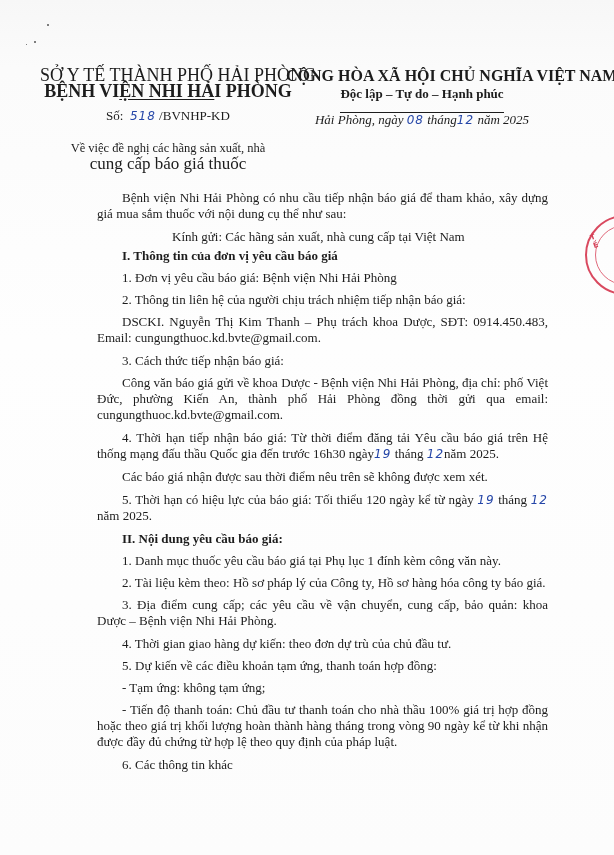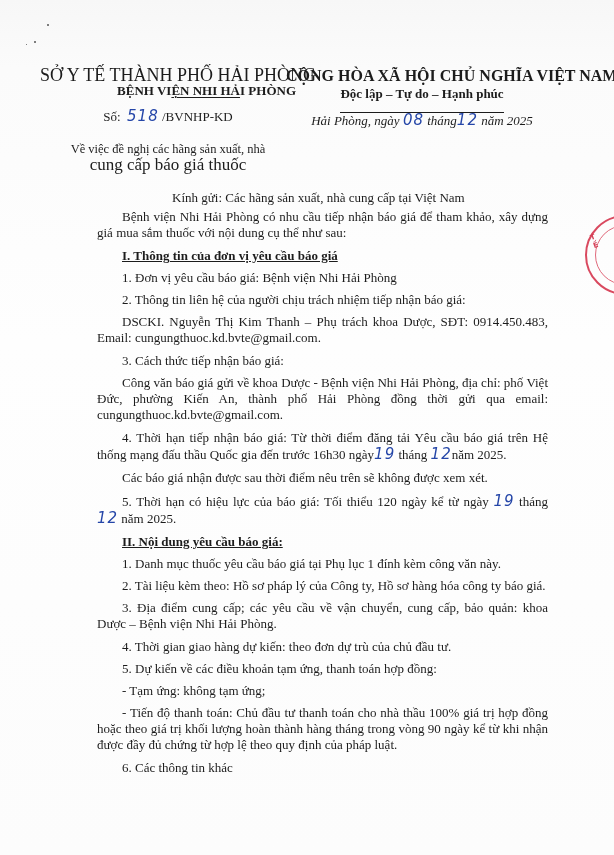--- a/index.html
+++ b/index.html
@@ -21,42 +21,42 @@
       inset: 0;
       background: linear-gradient(180deg, #f7f7f7 0%, #fbfbfb 8%, #fefefe 40%, #fcfcfc 100%);
     }
     .speck { position: absolute; width: 2px; height: 2px; background: #555; border-radius: 1px; }
 
     .hdr-left, .hdr-right { position: absolute; text-align: center; }
     .hdr-left { left: 40px; width: 256px; top: 68px; }
     .hdr-right { left: 286px; width: 272px; top: 68px; }
     .hdr-line { display: block; white-space: nowrap; }
     .hdr-left .l1 { font-size: 18px; line-height: 15px; }
-    .hdr-left .l2 { font-size: 13px; font-weight: bold; line-height: 16px; text-align: right; }
+    .hdr-left .l2 { font-size: 18px; font-weight: bold; line-height: 16px; }
     .hdr-left .l2 .ul { text-decoration: underline; text-underline-offset: 2px; }
     .hdr-left .l3 { margin-top: 9px; font-size: 13px; line-height: 16px; }
     .hdr-left .l4 { margin-top: 16px; font-size: 12.5px; line-height: 16px; }
-    .hw { font-family: "DejaVu Sans", sans-serif; color: #2546a8; font-style: italic; font-size: 15px; letter-spacing: 1px; }
+    .hw { font-family: "DejaVu Sans", sans-serif; color: #2546a8; font-style: italic; font-size: 12px; letter-spacing: 1px; }
     .hdr-right .r1 { font-size: 16px; font-weight: bold; line-height: 15px; }
     .hdr-right .r2 { font-size: 13px; font-weight: bold; line-height: 18px; margin-top: 2px; }
     .hdr-right .r2 span { border-bottom: 1px solid #1c1c1c; padding-bottom: 11px; }
     .hdr-right .r3 { font-style: italic; font-size: 13px; margin-top: 9px; line-height: 16px; }
 
     .body-text {
       position: absolute;
       left: 97px;
       width: 451px;
       top: 190px;
       font-size: 13px;
       line-height: 16px;
       text-align: justify;
     }
     .p { margin: 0 0 7px 0; text-indent: 25px; }
     .p.center-indent { text-indent: 75px; margin-bottom: 3px; }
-    .p.bold { font-weight: bold; text-decoration: underline; }
+    .p.bold { font-weight: bold; }
     .p.tight { margin-bottom: 6px; }
 
     .stamp {
       position: absolute;
       left: 585px;
       top: 215px;
       width: 80px;
       height: 80px;
       border: 2px solid #d9495f;
       border-radius: 50%;
@@ -99,22 +99,22 @@
     <span class="hdr-line" style="font-size:17px;line-height:16px;">cung cấp báo giá thuốc</span>
   </div>
 
   <div class="hdr-right">
     <span class="hdr-line r1">CỘNG HÒA XÃ HỘI CHỦ NGHĨA VIỆT NAM</span>
     <span class="hdr-line r2"><span>Độc lập – Tự do – Hạnh phúc</span></span>
     <span class="hdr-line r3"><span>Hải Phòng, ngày</span> <span class="hw">08</span> <span>tháng</span><span class="hw">12</span> <span>năm 2025</span></span>
   </div>
 
   <div class="body-text">
+    <p class="p">Bệnh viện Nhi Hải Phòng có nhu cầu tiếp nhận báo giá để tham khảo, xây dựng giá mua sắm thuốc với nội dung cụ thể như sau:</p>
     <p class="p center-indent">Kính gửi: Các hãng sản xuất, nhà cung cấp tại Việt Nam</p>
-    <p class="p">Bệnh viện Nhi Hải Phòng có nhu cầu tiếp nhận báo giá để tham khảo, xây dựng giá mua sắm thuốc với nội dung cụ thể như sau:</p>
 
     <p class="p bold tight">I. Thông tin của đơn vị yêu cầu báo giá</p>
     <p class="p tight">1. Đơn vị yêu cầu báo giá: Bệnh viện Nhi Hải Phòng</p>
     <p class="p tight">2. Thông tin liên hệ của người chịu trách nhiệm tiếp nhận báo giá:</p>
     <p class="p">DSCKI. Nguyễn Thị Kim Thanh – Phụ trách khoa Dược, SĐT: 0914.450.483, Email: cungungthuoc.kd.bvte@gmail.com.</p>
     <p class="p tight">3. Cách thức tiếp nhận báo giá:</p>
     <p class="p">Công văn báo giá gửi về khoa Dược - Bệnh viện Nhi Hải Phòng, địa chỉ: phố Việt Đức, phường Kiến An, thành phố Hải Phòng đồng thời gửi qua email: cungungthuoc.kd.bvte@gmail.com.</p>
     <p class="p"><span>4. Thời hạn tiếp nhận báo giá: Từ thời điểm đăng tải Yêu cầu báo giá trên Hệ thống mạng đấu thầu Quốc gia đến trước 16h30 ngày</span><span class="hw">19</span><span> tháng </span><span class="hw">12</span><span>năm 2025.</span></p>
     <p class="p">Các báo giá nhận được sau thời điểm nêu trên sẽ không được xem xét.</p>
     <p class="p"><span>5. Thời hạn có hiệu lực của báo giá: Tối thiểu 120 ngày kể từ ngày </span><span class="hw">19</span><span> tháng </span><span class="hw">12</span><span> năm 2025.</span></p>

